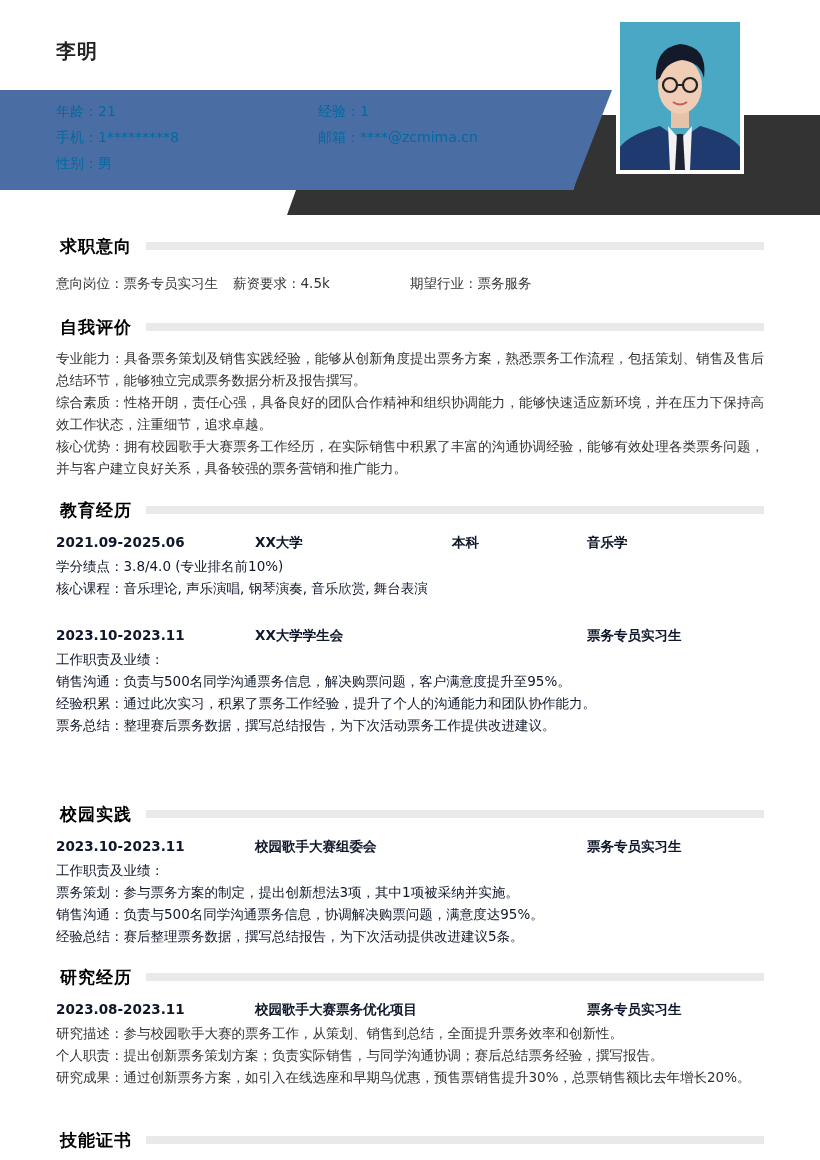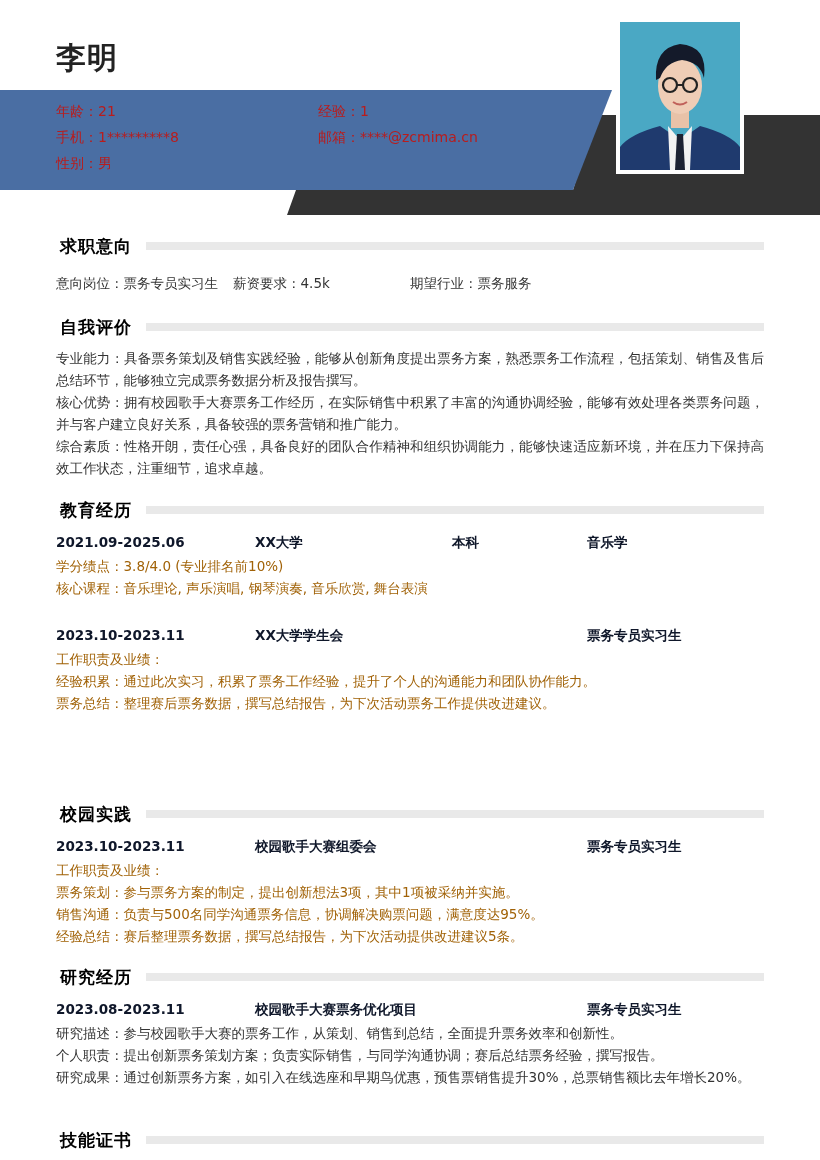--- a/index.html
+++ b/index.html
@@ -1,36 +1,36 @@
 <!DOCTYPE html>
 <html><head>
 <meta charset="utf-8">
 <style>
   * { box-sizing: border-box; margin: 0; padding: 0; }
   html, body { width: 820px; height: 1160px; overflow: hidden; background: #ffffff; }
   body { font-family: "DejaVu Sans", "Liberation Sans", sans-serif; color: #333333; position: relative; }
 
   .header { position: absolute; left: 0; top: 0; width: 820px; height: 220px; }
-  .name { position: absolute; left: 56px; top: 38px; font-size: 30px; font-weight: bold; color: #222222; letter-spacing: 1px; }
+  .name { position: absolute; left: 56px; top: 38px; font-size: 20px; font-weight: bold; color: #222222; letter-spacing: 1px; }
   .band-blue { position: absolute; left: 0; top: 90px; width: 820px; height: 100px; }
   .band-dark { position: absolute; left: 0; top: 0; width: 820px; height: 220px; }
-  .info { position: absolute; color: #b91c1c; font-size: 14px; line-height: 26px; }
+  .info { position: absolute; color: #0369a1; font-size: 14px; line-height: 26px; }
   .info .row { height: 26px; white-space: nowrap; }
   .info-left { left: 56px; top: 98px; }
   .info-right { left: 318px; top: 98px; }
 
   .photo { position: absolute; left: 616px; top: 19px; width: 128px; height: 155px; background: #ffffff; padding: 3px 4px 4px 4px; }
   .photo-inner { width: 100%; height: 100%; background: #4aa8c4; position: relative; overflow: hidden; }
 
   .section { position: absolute; left: 56px; width: 708px; }
   .sec-head { position: relative; height: 26px; }
   .sec-title { position: absolute; left: 4px; top: 0; font-size: 17px; font-weight: bold; color: #000000; letter-spacing: 1px; line-height: 26px; }
   .sec-bar { position: absolute; left: 90px; right: 0; top: 9px; height: 8px; background: #e9e9e9; }
 
-  .line { font-size: 13.5px; line-height: 22px; color: #a16207; }
+  .line { font-size: 13.5px; line-height: 22px; color: #0f172a; }
   .para { font-size: 13.5px; line-height: 22px; color: #333333; text-align: justify; }
   .hdr-row { position: relative; height: 26px; font-size: 13.5px; font-weight: bold; color: #0f172a; line-height: 26px; }
   .hdr-row span { position: absolute; top: 0; white-space: nowrap; }
 
   .intent-row { position: relative; height: 22px; font-size: 13.5px; line-height: 22px; }
   .intent-row span { position: absolute; top: 0; white-space: nowrap; }
 </style>
 </head>
 <body>
 
@@ -85,22 +85,22 @@
   </div>
 </div>
 
 <div class="section" style="top:314px;">
   <div class="sec-head">
     <div class="sec-title">自我评价</div>
     <div class="sec-bar"></div>
   </div>
   <div style="margin-top:7px;">
     <div class="para">专业能力：具备票务策划及销售实践经验，能够从创新角度提出票务方案，熟悉票务工作流程，包括策划、销售及售后总结环节，能够独立完成票务数据分析及报告撰写。</div>
+    <div class="para">综合素质：性格开朗，责任心强，具备良好的团队合作精神和组织协调能力，能够快速适应新环境，并在压力下保持高效工作状态，注重细节，追求卓越。</div>
     <div class="para">核心优势：拥有校园歌手大赛票务工作经历，在实际销售中积累了丰富的沟通协调经验，能够有效处理各类票务问题，并与客户建立良好关系，具备较强的票务营销和推广能力。</div>
-    <div class="para">综合素质：性格开朗，责任心强，具备良好的团队合作精神和组织协调能力，能够快速适应新环境，并在压力下保持高效工作状态，注重细节，追求卓越。</div>
   </div>
 </div>
 
 <div class="section" style="top:497px;">
   <div class="sec-head">
     <div class="sec-title">教育经历</div>
     <div class="sec-bar"></div>
   </div>
   <div class="hdr-row" style="margin-top:6px;">
     <span style="left:0;">2021.09-2025.06</span>
@@ -112,20 +112,21 @@
   <div class="line">核心课程：音乐理论, 声乐演唱, 钢琴演奏, 音乐欣赏, 舞台表演</div>
 </div>
 
 <div class="section" style="top:616px;">
   <div class="hdr-row" style="margin-top:6px;">
     <span style="left:0;">2023.10-2023.11</span>
     <span style="left:199px;">XX大学学生会</span>
     <span style="left:531px;">票务专员实习生</span>
   </div>
   <div class="line">工作职责及业绩：</div>
+  <div class="line">销售沟通：负责与500名同学沟通票务信息，解决购票问题，客户满意度提升至95%。</div>
   <div class="line">经验积累：通过此次实习，积累了票务工作经验，提升了个人的沟通能力和团队协作能力。</div>
   <div class="line">票务总结：整理赛后票务数据，撰写总结报告，为下次活动票务工作提供改进建议。</div>
 </div>
 
 <div class="section" style="top:801px;">
   <div class="sec-head">
     <div class="sec-title">校园实践</div>
     <div class="sec-bar"></div>
   </div>
   <div class="hdr-row" style="margin-top:6px;">

